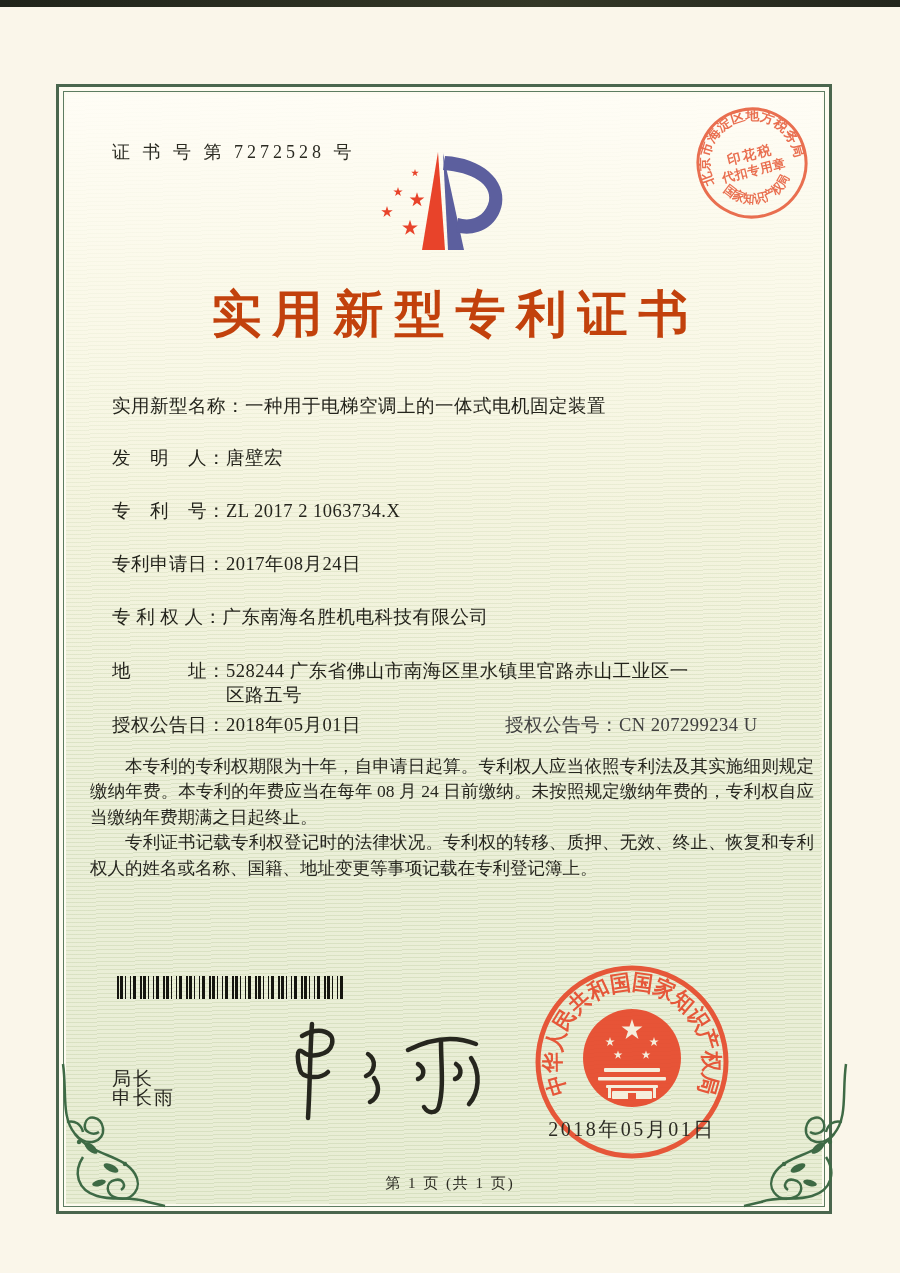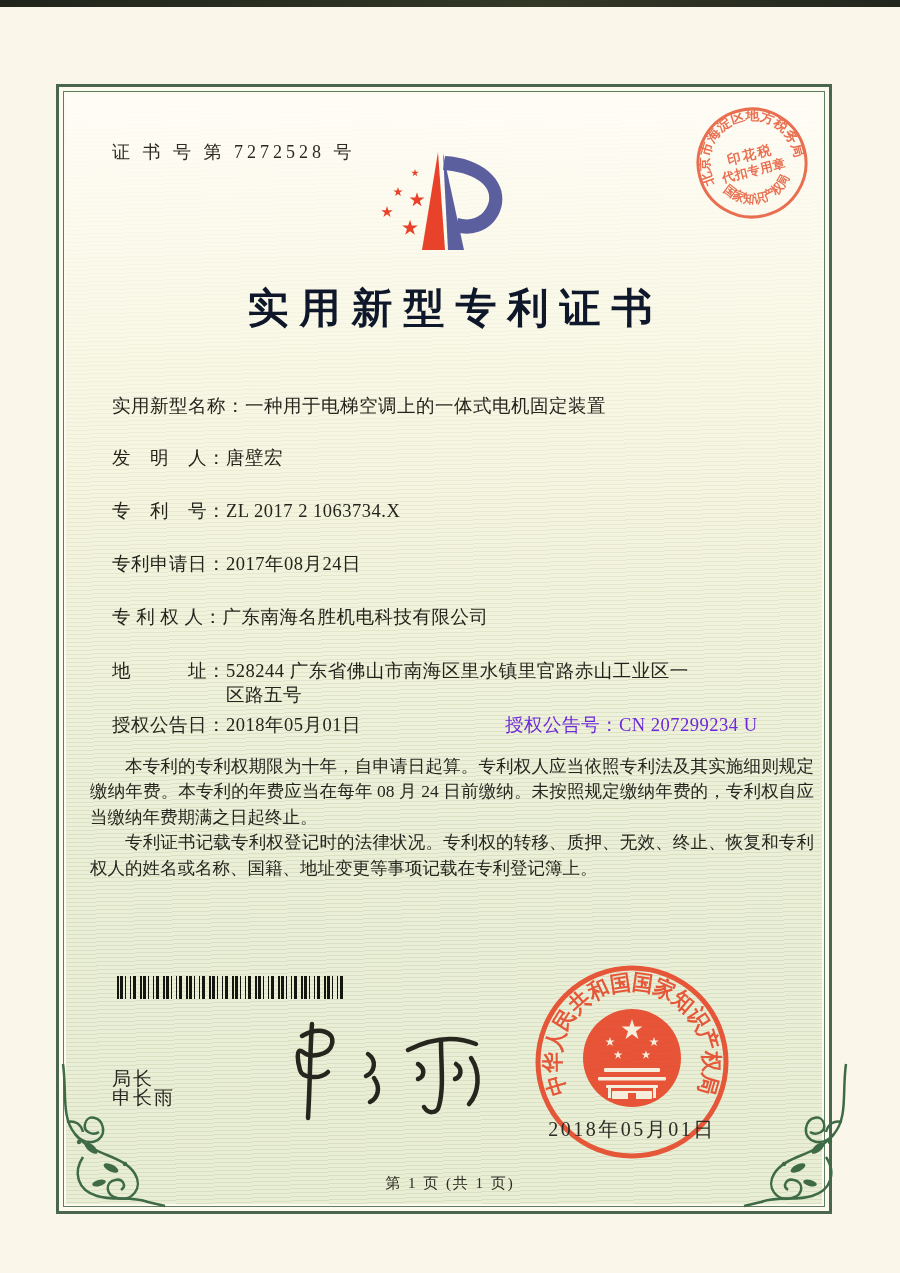--- a/index.html
+++ b/index.html
@@ -11,28 +11,28 @@
   .frame{position:absolute;left:56px;top:84px;width:776px;height:1130px;
     border:3px solid #4a664e;box-sizing:border-box;background:#fdfbf0;}
   .frame-inner{position:absolute;inset:4px;border:1px solid #5d7c61;}
   .guilloche{position:absolute;inset:2px;
     background:
       linear-gradient(180deg,rgba(255,253,246,.95) 0%,rgba(252,250,236,.75) 16%,rgba(244,244,222,.35) 38%,rgba(0,0,0,0) 58%),
       repeating-linear-gradient(178.5deg,rgba(148,172,112,.20) 0px,rgba(148,172,112,.20) 1px,rgba(0,0,0,0) 1px,rgba(0,0,0,0) 4px),
       linear-gradient(180deg,#fbf9ea 0%,#f4f4df 35%,#ebefd8 68%,#e8edd4 100%);}
   .abs{position:absolute;}
   .cert-no{left:112px;top:140px;font-size:18px;letter-spacing:4px;color:#2b2b22;}
-  .title{left:0;right:0;top:281px;text-align:center;font-size:41px;font-weight:bold;
-    letter-spacing:11px;text-indent:11px;color:#0f172a;}
+  .title{left:0;right:0;top:281px;text-align:center;font-size:50px;font-weight:bold;
+    letter-spacing:11px;text-indent:11px;color:#c2410c;}
   .field-row{left:112px;font-size:18.5px;color:#24241c;letter-spacing:.5px;}
   .flabel{display:inline-block;vertical-align:top;line-height:24px;}
   .fvalue{display:inline-block;vertical-align:top;line-height:24px;}
   .fvalue-wrap{width:470px;}
   .grant-left{left:112px;top:712px;font-size:18.5px;color:#24241c;letter-spacing:.5px;}
-  .grant-right{left:505px;top:712px;font-size:18.5px;color:#6d28d9;letter-spacing:.5px;}
+  .grant-right{left:505px;top:712px;font-size:18.5px;color:#404040;letter-spacing:.5px;}
   .paras{left:90px;top:754px;width:724px;font-size:17.5px;line-height:25.4px;
     color:#26261f;text-align:justify;}
   .paras p{margin:0;text-indent:2em;}
   .barcode{left:117px;top:976px;width:226px;height:23px;
     background:repeating-linear-gradient(90deg,
       #15150f 0 2px,rgba(0,0,0,0) 2px 3px,
       #15150f 3px 6px,rgba(0,0,0,0) 6px 8px,
       #15150f 8px 9px,rgba(0,0,0,0) 9px 13px,
       #15150f 13px 14px,rgba(0,0,0,0) 14px 16px,
       #15150f 16px 19px,rgba(0,0,0,0) 19px 23px);}

